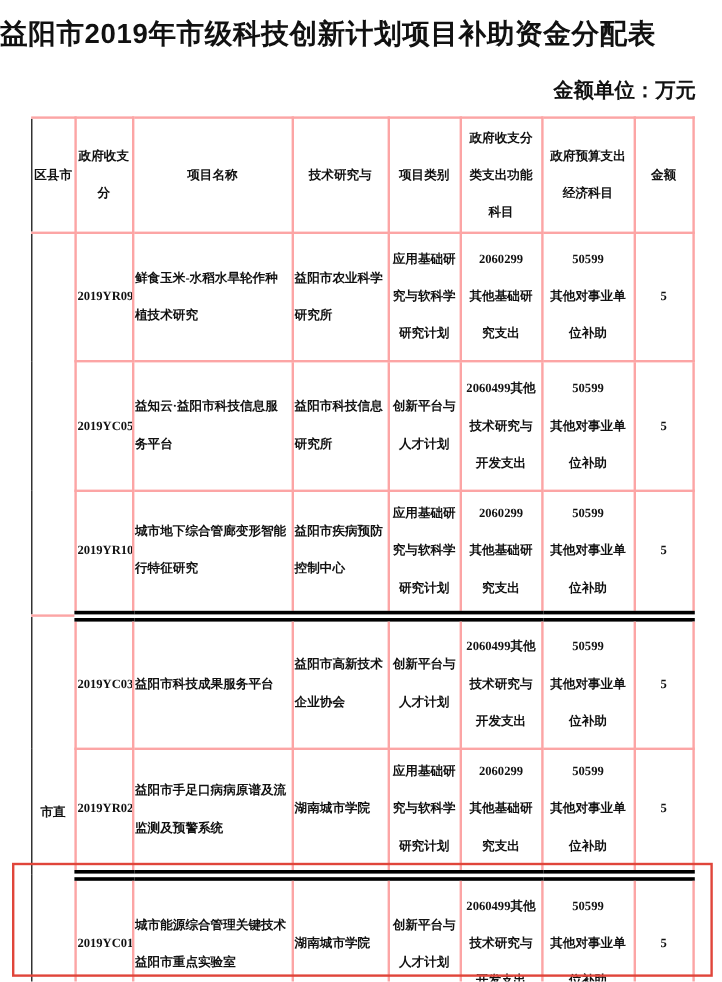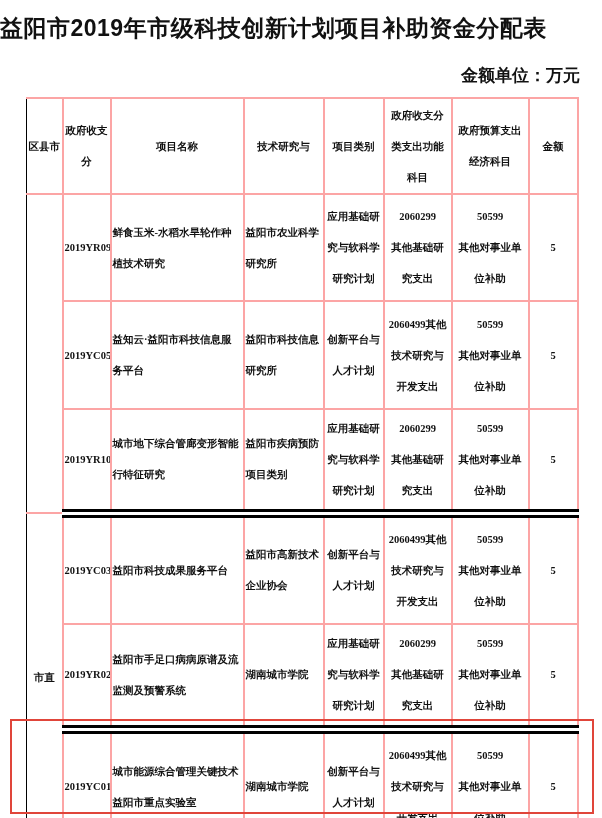--- a/index.html
+++ b/index.html
@@ -114,21 +114,21 @@
 其他对事业单
 位补助</td>
     <td>5</td>
   </tr>
 
   <tr style="height:104px" class="split">
     <td class="splitcell">2019YR10</td>
     <td class="left splitcell">城市地下综合管廊变形智能
 行特征研究</td>
     <td class="left splitcell">益阳市疾病预防
-项目类别</td>
+控制中心</td>
     <td class="splitcell">应用基础研
 究与软科学
 研究计划</td>
     <td class="splitcell">2060299
 其他基础研
 究支出</td>
     <td class="splitcell">50599
 其他对事业单
 位补助</td>
     <td class="splitcell">5</td>

